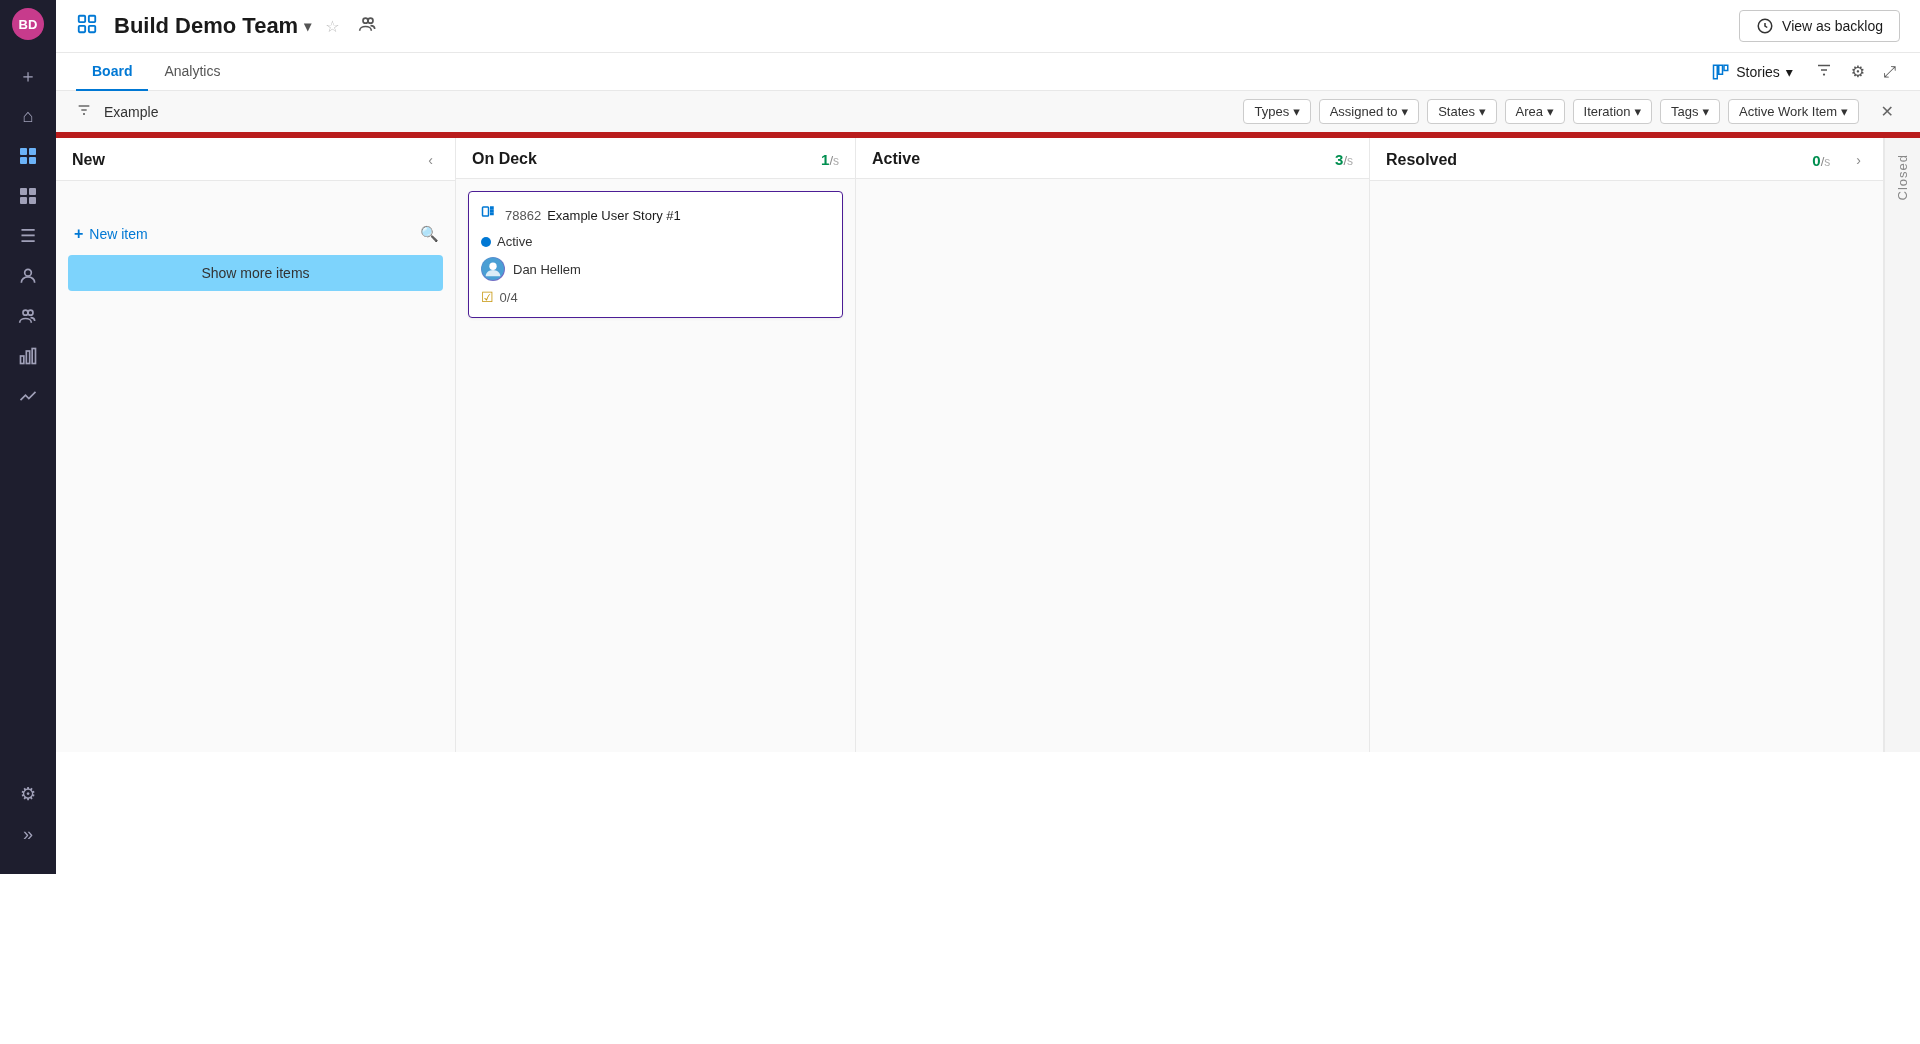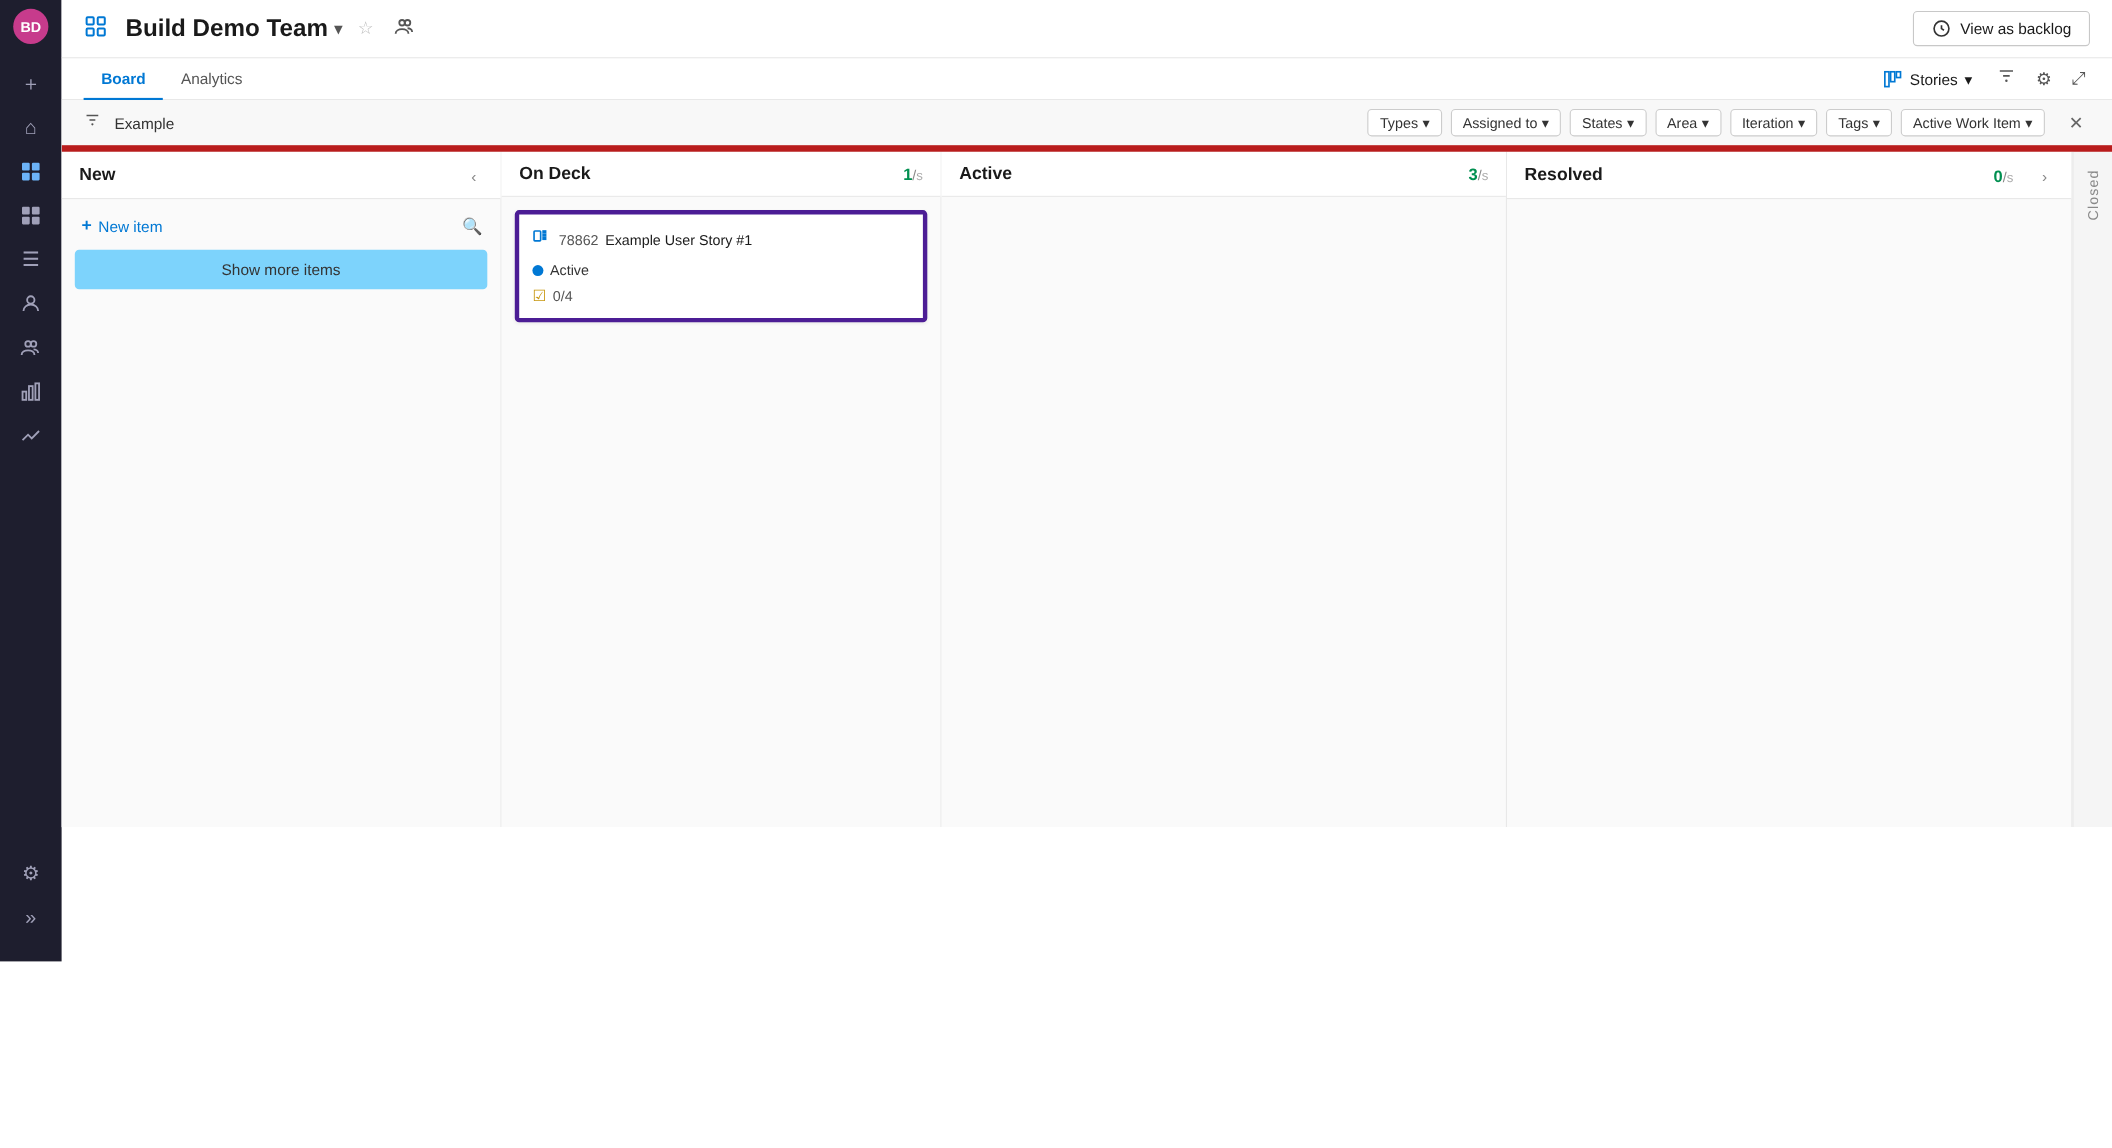--- a/index.html
+++ b/index.html
@@ -185,21 +185,21 @@
       font-size: 14px; color: #333;
       cursor: pointer; text-align: center;
     }
 
     
     .col-search { font-size: 15px; color: #888; cursor: pointer; padding: 2px 4px; }
 
     
     .card {
       background: #fff;
-      border: 4px solid #4c1d95;
+      border: 1px solid #4c1d95;
       border-radius: 4px;
       padding: 12px;
       box-shadow: 0 1px 3px rgba(0,0,0,0.06);
     }
     .card-header {
       display: flex; align-items: center; gap: 6px;
       margin-bottom: 8px;
     }
     .card-icon { font-size: 16px; color: #0078d4; }
     .card-id { font-size: 13px; color: #555; font-weight: 500; }
@@ -397,21 +397,21 @@
     </button>
     <button class="filter-btn">
       <span>Active Work Item</span>
       <span>▾</span>
     </button>
     <span class="filter-close">✕</span>
   </div>
 
   <div class="board">
 
-    <div class="column" style="max-width:400px;">
+    <div class="column" style="max-width:400px;gap:28px;">
       <div class="column-header">
         <span class="column-title">New</span>
         <span class="column-arrow" style="margin-left:auto;">‹</span>
       </div>
       <div class="column-body">
         <div style="display:flex; align-items:center; justify-content:space-between;">
           <div class="new-item-btn">
             <span style="font-size:16px; font-weight:700;">+</span>
             <span>New item</span>
           </div>
@@ -442,20 +442,30 @@
                   <rect x="13" y="12" width="3" height="2"></rect>
                 </svg>
             </span>
             <span class="card-id">78862</span>
             <span class="card-title">Example User Story #1</span>
           </div>
           <div class="card-status">
             <span class="status-dot"></span>
             <span class="status-text">Active</span>
           </div>
+          <div class="card-assignee">
+            <div class="assignee-avatar">
+              <svg width="22" height="22" viewBox="0 0 24 24" fill="none">
+                  <circle cx="12" cy="12" r="12" fill="#4a9fd4"></circle>
+                  <circle cx="12" cy="9" r="4" fill="#fff"></circle>
+                  <path d="M4 20c0-4 3.6-7 8-7s8 3 8 7" fill="#fff" opacity="0.8"></path>
+                </svg>
+            </div>
+            <span class="assignee-name">Dan Hellem</span>
+          </div>
           <div class="card-tasks">
             <span class="task-icon">☑</span>
             <span class="task-count">0/4</span>
           </div>
         </div>
       </div>
     </div>
 
     <div class="column">
       <div class="column-header">

